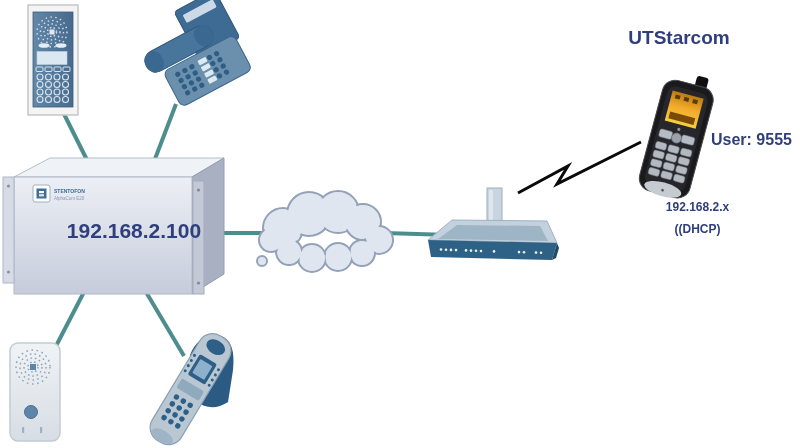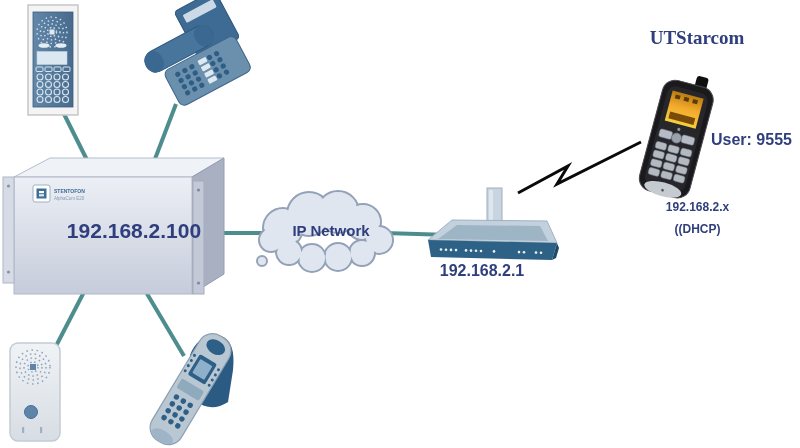--- a/index.html
+++ b/index.html
@@ -4,21 +4,21 @@
 <style>
   html,body{margin:0;padding:0;background:#fff;}
   .canvas{position:relative;width:800px;height:448px;background:#ffffff;overflow:hidden;
           font-family:"Liberation Sans",sans-serif;}
   .canvas svg{position:absolute;left:0;top:0;}
   .lbl{position:absolute;font-weight:bold;color:#2f3e7c;text-align:center;white-space:pre;}
   .lbl-pbx-ip{left:64px;top:219px;width:140px;font-size:21px;}
   .lbl-cloud{left:278px;top:222px;width:106px;font-size:15px;}
   .lbl-ap-title{left:405px;top:113px;width:155px;font-size:17px;line-height:21px;}
   .lbl-ap-ip{left:423px;top:262px;width:118px;font-size:16px;}
-  .lbl-handset-name{left:622px;top:26px;width:150px;font-size:19px;line-height:23px;font-family:Liberation Serif, serif;}
+  .lbl-handset-name{left:604px;top:26px;width:150px;font-size:19px;line-height:23px;}
   .lbl-user{left:711px;top:131px;width:92px;font-size:16px;text-align:left;}
   .lbl-handset-ip{left:630px;top:196px;width:135px;font-size:12px;line-height:22px;}
 </style>
 </head>
 <body>
 
 <div class="canvas">
 
 <svg width="800" height="448" viewBox="0 0 800 448">
   <defs>
@@ -278,19 +278,17 @@
       <rect x="-18.5" y="33" width="11" height="7" rx="2"></rect>
           <rect x="-5.5" y="33" width="11" height="7" rx="2"></rect>
           <rect x="7.5" y="33" width="11" height="7" rx="2"></rect>
     </g>
     <ellipse cx="0" cy="51" rx="19" ry="7" fill="#c6cad1"></ellipse>
     <circle cx="0" cy="52" r="1.4" fill="#55585e"></circle>
   </g>
 </svg>
 
 <div class="lbl lbl-pbx-ip">192.168.2.100</div>
-<div class="lbl lbl-cloud">IP Network</div>
-<div class="lbl lbl-ap-ip">192.168.2.1</div>
 <div class="lbl lbl-handset-name"><span>UTStarcom</span><br></div>
 <div class="lbl lbl-user">User: 9555</div>
 <div class="lbl lbl-handset-ip"><span>192.168.2.x</span><br><span>((DHCP)</span></div>
 
 </div>
 
 </body></html>

